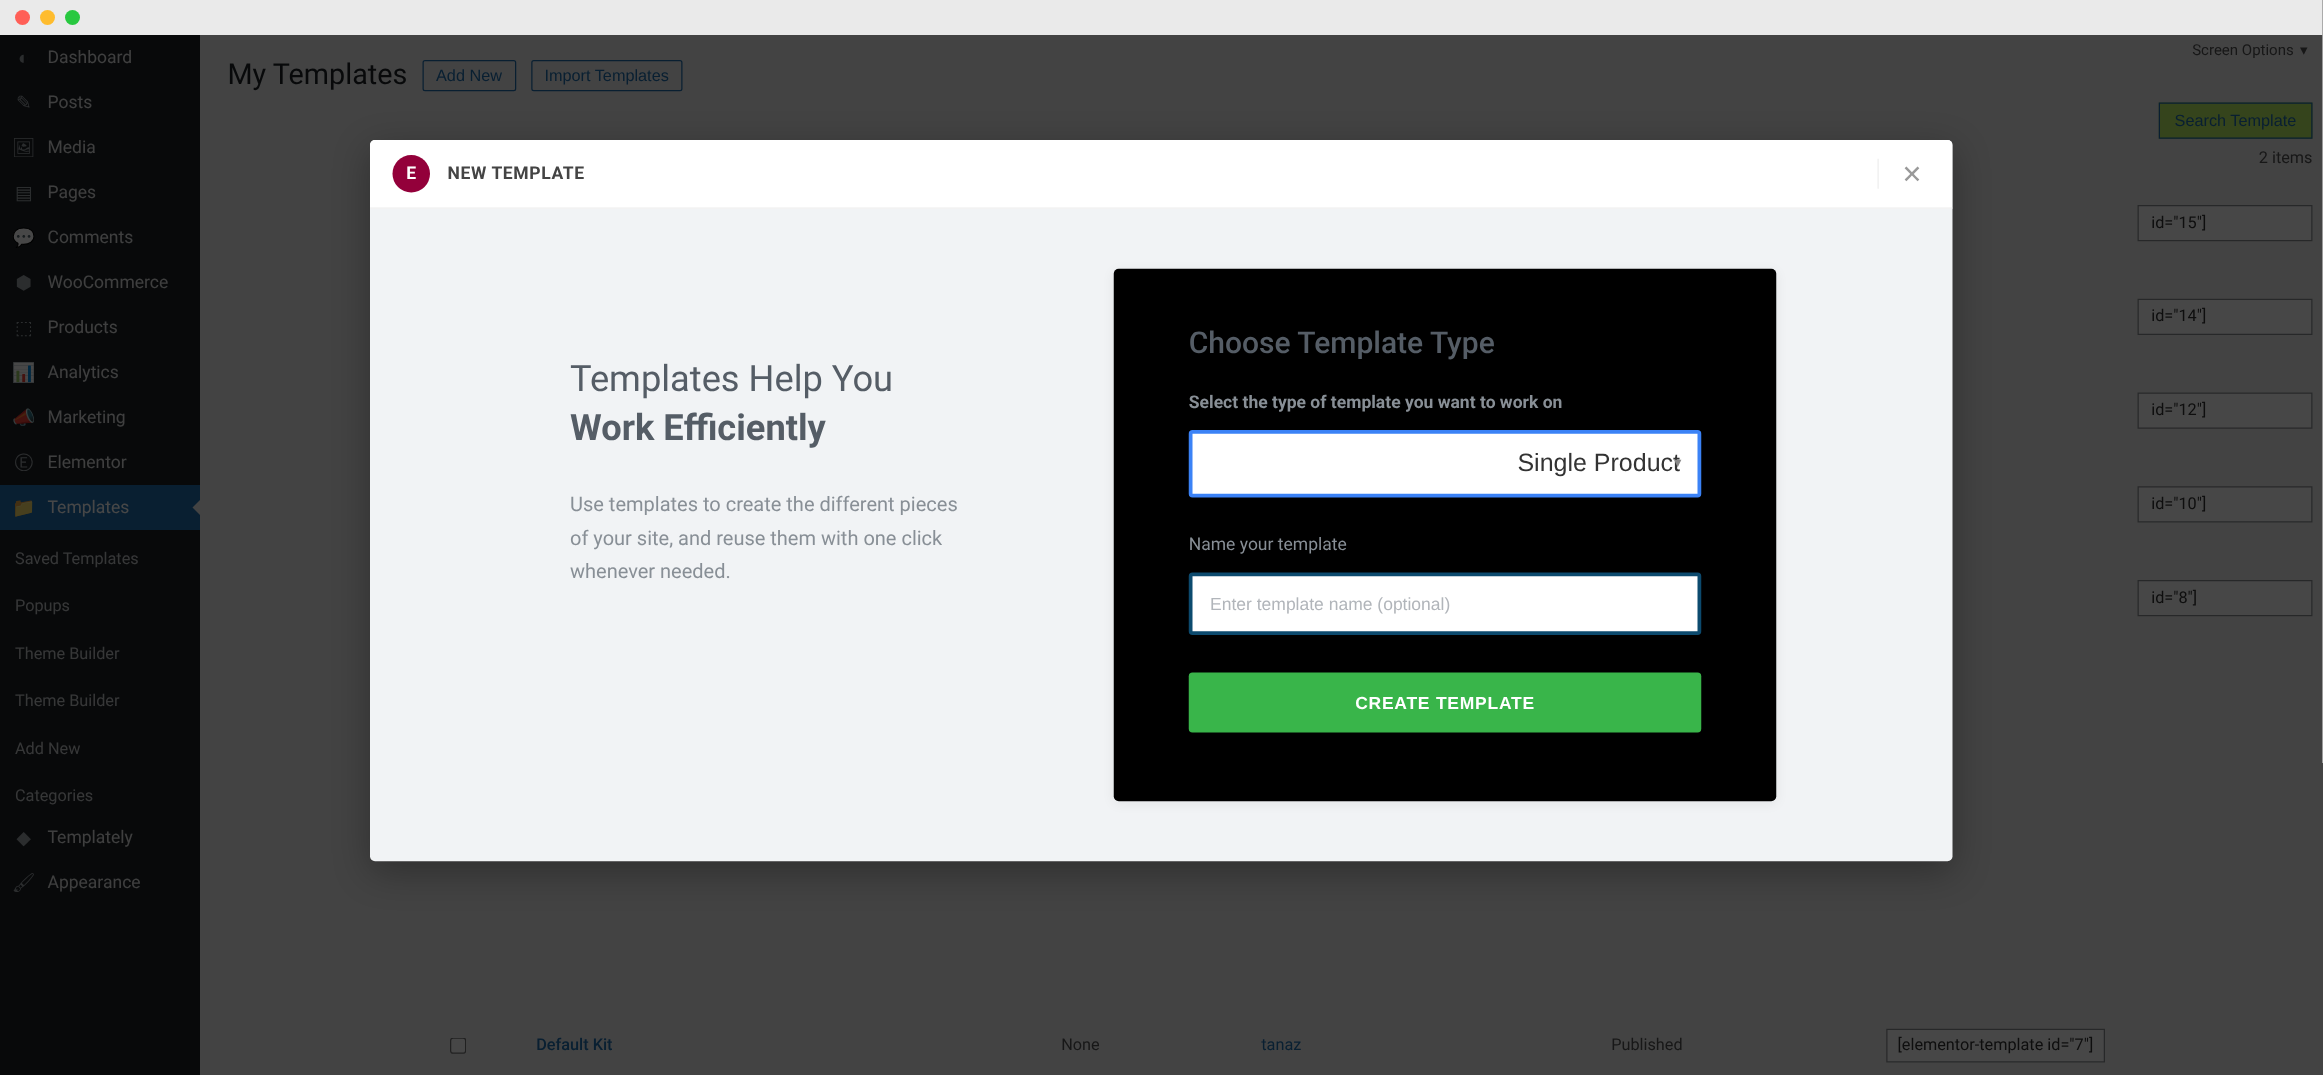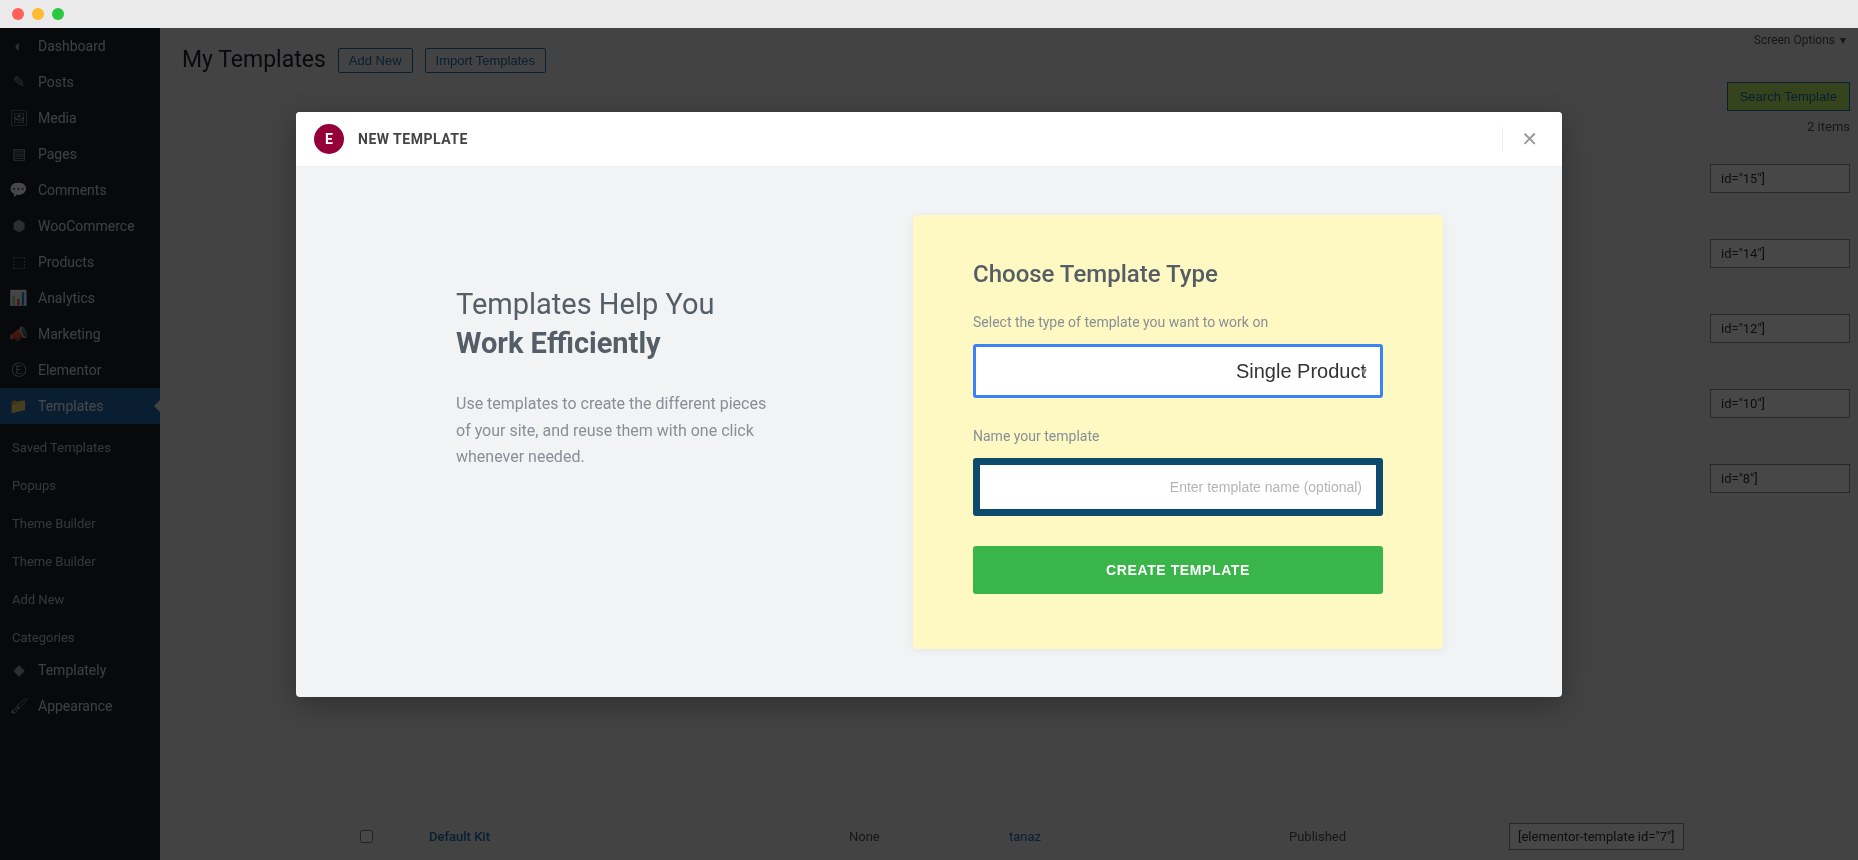--- a/index.html
+++ b/index.html
@@ -242,36 +242,37 @@
     }
     .blurb-h1 .bold { font-weight: 700; display:block; }
     .blurb-p {
       margin-top: 28px;
       font-size: 16px;
       color: #888f96;
       line-height: 1.65;
       max-width: 320px;
     }
     .form-card {
-      background: #fef9c3;
+      background: #000000;
       width: 530px;
       border-radius: 4px;
       box-shadow: 0 2px 10px rgba(0,0,0,0.06);
       padding: 45px 60px 55px;
-      margin-left: 22px;
+      margin-left: 0;
     }
     .form-title {
       font-size: 24px;
       color: #555d66;
       font-weight: 500;
     }
     .form-sub {
       color: #888f96;
       font-size: 14px;
       margin-top: 26px;
+      font-weight: bold;
     }
     .select-wrap {
       position: relative;
       margin-top: 14px;
     }
     .select-wrap select {
       width: 100%;
       padding: 13px 14px;
       font-size: 20px;
       border: 3px solid #3b82f6;
@@ -292,25 +293,24 @@
     }
     .label2 {
       color: #888f96;
       font-size: 14px;
       margin-top: 30px;
     }
     .name-input {
       width: 100%;
       padding: 14px 14px;
       font-size: 14px;
-      border: 7px solid #0c4a6e;
+      border: 3px solid #0c4a6e;
       border-radius: 3px;
       margin-top: 14px;
       color: #333;
-      text-align: right;
     }
     .name-input::placeholder { color: #b1b5ba; }
     .create-btn {
       width: 100%;
       margin-top: 30px;
       padding: 16px 0;
       background: #39b54a;
       border: none;
       color: #fff;
       font-size: 14px;

